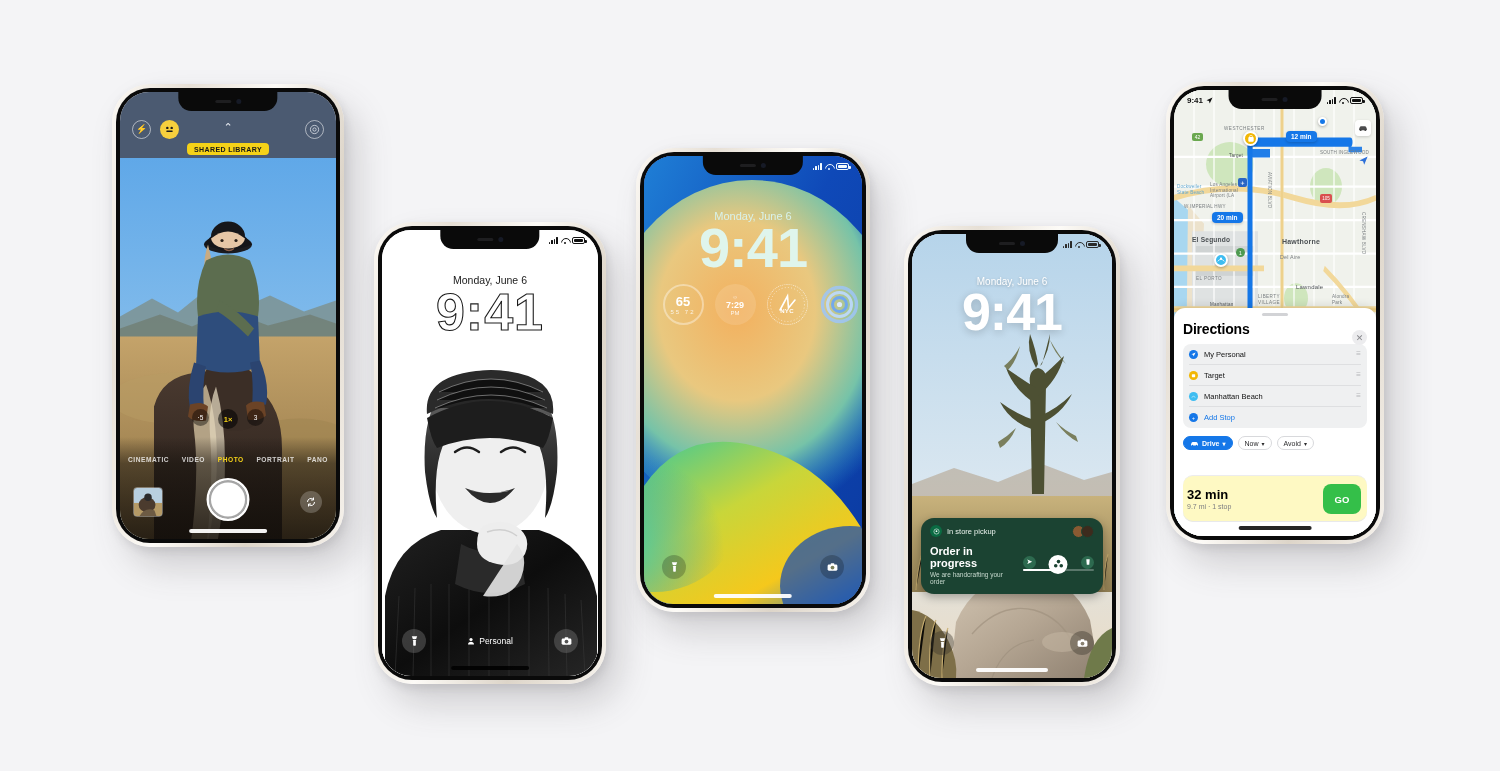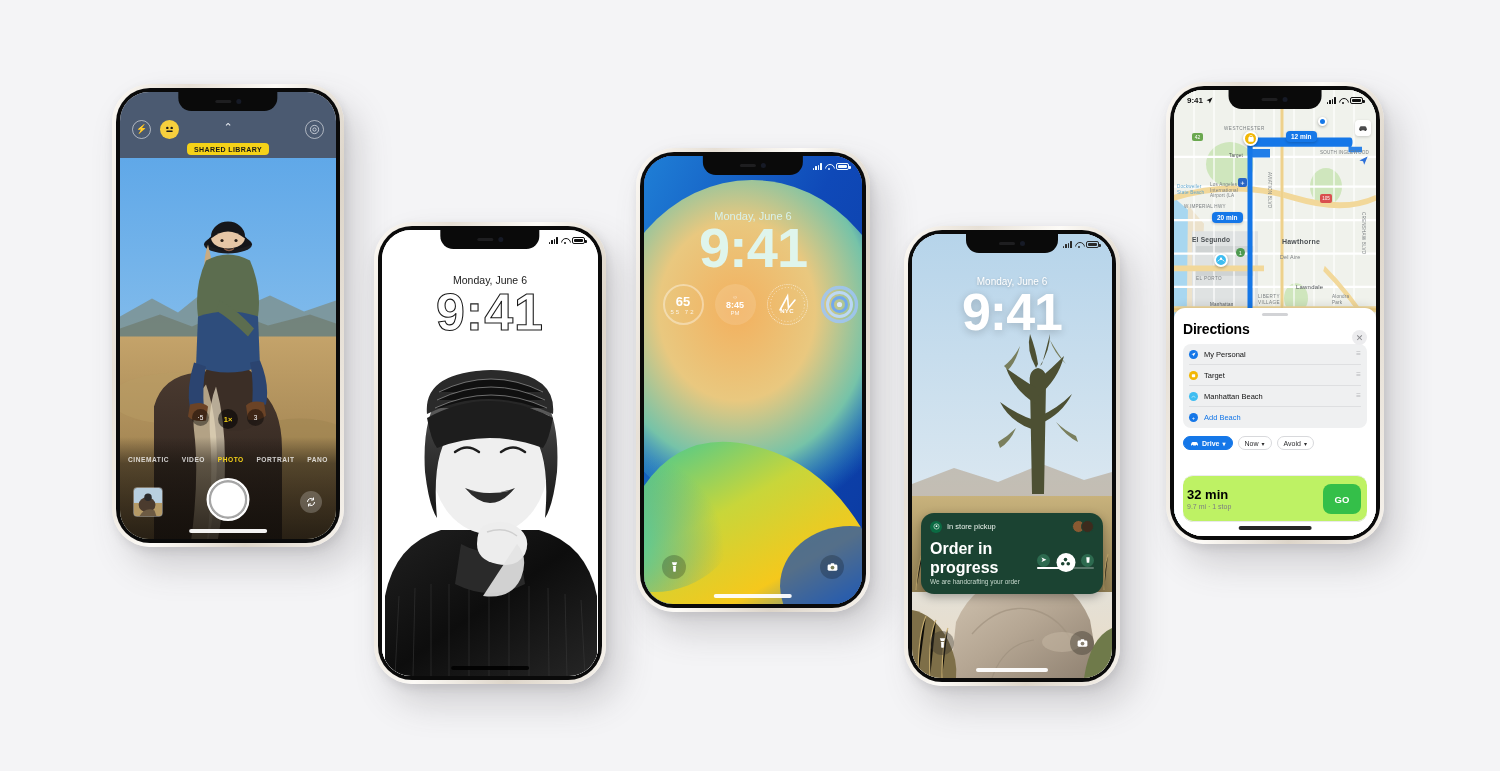--- a/index.html
+++ b/index.html
@@ -161,21 +161,21 @@
   }
   .la-head { display:flex;align-items:center;gap:5px;justify-content:space-between; }
   .la-logo { width:12px;height:12px;border-radius:50%;background:#0b6b43;
      display:flex;align-items:center;justify-content:center;color:#fff;font-size:6px;}
   .la-head .t { font-size:7.5px;color:#e9f2ec; }
   .la-avatars { margin-left:auto; display:flex; }
   .la-av { width:13px;height:13px;border-radius:50%;border:1.2px solid #1b4332;
     background:#8a5a32; }
   .la-av:nth-child(2){ margin-left:-4px; background:#3c2b1d;}
   .la-body { display:flex;align-items:center;margin-top:7px;gap:6px; }
-  .la-title { font-size:16px;font-weight:bold;color:#fff;line-height:1.15; }
+  .la-title { font-size:11px;font-weight:bold;color:#fff;line-height:1.15; }
   .la-sub { font-size:6.5px;color:#c6d8cd;margin-top:1px; }
   .la-prog { margin-left:auto; width:76px; position:relative; height:22px;}
   .pg-ico { width:13px;height:13px;border-radius:50%;background:#2d6a4f;
     display:flex;align-items:center;justify-content:center;font-size:7px;color:#fff;position:absolute;top:2px;}
   .pg-bar { position:absolute;left:0;right:0;top:15px;height:2.5px;border-radius:2px;background:rgba(255,255,255,.28);}
   .pg-fill { position:absolute;left:0;top:15px;height:2.5px;border-radius:2px;background:#fff;width:50%;}
   .pg-cur { position:absolute;left:50%;top:1px;transform:translateX(-50%);
     width:19px;height:19px;border-radius:50%;background:#fff;
     display:flex;align-items:center;justify-content:center; }
 
@@ -208,21 +208,21 @@
   .stop:last-child{border-bottom:none;}
   .stop .dot { width:9px;height:9px;border-radius:50%;flex:0 0 auto;
     display:flex;align-items:center;justify-content:center;color:#fff;font-size:5px;}
   .stop .nm { font-size:7.5px;color:#111; }
   .stop .nm.link { color:#1577e8; }
   .stop .hb { margin-left:auto;color:#b4b6ba;font-size:8px;letter-spacing:0; line-height:.9}
   .optrow { display:flex;gap:5px;margin-top:8px;align-items:center;}
   .opt { border:.8px solid #d8d9dc;border-radius:9px;padding:2.5px 6px;font-size:7px;color:#2b2b2d;
     display:flex;align-items:center;gap:3px;background:#fff;}
   .opt.primary { background:#1577e8;border-color:#1577e8;color:#fff;font-weight:bold;}
-  .etacard { position:absolute;left:9px;right:9px;bottom:14px;background:#bef264;border-radius:10px;
+  .etacard { position:absolute;left:9px;right:9px;bottom:14px;background:#fef9c3;border-radius:10px;
     box-shadow:0 -1px 0 #e8e9eb inset; display:flex;align-items:center;padding:8px 6px 8px 4px;
     border-top:.8px solid #ececee;}
   .etacard .big { font-size:13px;font-weight:bold;color:#000;line-height:1.1;}
   .etacard .small { font-size:7px;color:#7c7d81;margin-top:1px;}
   .gobtn { margin-left:auto;width:38px;height:30px;border-radius:8px;background:#34bf49;
     color:#fff;font-size:9.5px;font-weight:bold;display:flex;align-items:center;justify-content:center;}
 </style>
 </head>
 <body>
 
@@ -415,20 +415,42 @@
 
         <path d="M100 192 q25 30 50 0 q-25 10 -50 0Z" fill="#2b2b2b"></path>
         <path d="M102 194 q23 6 46 0 q-23 5 -46 0Z" fill="#f2f2f2"></path>
 
         <path d="M118 230 q22 -10 38 4 q10 10 4 24 q-8 14 -28 10 q-20 -4 -20 -20 q0 -12 6 -18Z" fill="#ededed"></path>
         <path d="M122 236 q18 -6 30 4" stroke="#cfcfcf" stroke-width="1.4" fill="none"></path>
         <path d="M152 248 q12 14 4 34 q-10 22 -38 18" fill="#e3e3e3" opacity=".9"></path>
       </svg>
     </div>
 
+    <div class="p2-foot">
+      <div class="circ-btn">
+        <svg width="9" height="12" viewBox="0 0 12 18">
+              <path d="M2 2h8l-1.5 4h-5Z" fill="#fff"></path>
+              <rect x="4" y="7" width="4" height="9" rx="1" fill="#fff"></rect>
+            </svg>
+      </div>
+      <div class="profile-pill">
+        <svg width="8" height="8" viewBox="0 0 16 16">
+              <circle cx="8" cy="5" r="3.2" fill="#fff"></circle>
+              <path d="M2 15c0-3.6 3-5.4 6-5.4s6 1.8 6 5.4Z" fill="#fff"></path>
+            </svg>
+        <span>Personal</span>
+      </div>
+      <div class="circ-btn">
+        <svg width="11" height="10" viewBox="0 0 18 14">
+              <rect x="1" y="3" width="16" height="10" rx="2.2" fill="#fff"></rect>
+              <rect x="6" y="1" width="6" height="3" rx="1" fill="#fff"></rect>
+              <circle cx="9" cy="8" r="3.1" fill="#555"></circle>
+            </svg>
+      </div>
+    </div>
 
     <div class="notch">
           <span class="spk"></span>
           <span class="cam"></span>
         </div>
     <div class="homebar dark"></div>
   </div>
 </div>
 
 <div class="phone" id="p3">
@@ -488,21 +510,21 @@
     <div class="widgets">
       <div class="wg wg-weather">
         <span class="v">65</span>
         <span class="sub">
           <span>55</span>
           <span>72</span>
         </span>
       </div>
       <div class="wg wg-sun">
         <span class="ic">☼</span>
-        <span class="t">8:45</span>
+        <span class="t">7:29</span>
         <span class="p">PM</span>
       </div>
       <div class="wg wg-clock">
         <span class="ring"></span>
         <svg width="41" height="41" viewBox="0 0 41 41" style="position:absolute;inset:0">
           <circle cx="20.5" cy="20.5" r="17" fill="none" stroke="rgba(255,255,255,.55)" stroke-width="1" stroke-dasharray="1 2.2"></circle>
           <path d="M13 26 L20.5 12 L21.5 24 L28 16" stroke="#fff" stroke-width="1.6" fill="none" stroke-linecap="round"></path>
         </svg>
         <span class="lbl" style="margin-top:13px">NYC</span>
       </div>
@@ -864,21 +886,21 @@
           <span class="dot" style="background:#3fbdf1">
             <svg width="5" height="5" viewBox="0 0 12 12">
                   <path d="M1.5 8 q4.5 -5 9 0" stroke="#fff" stroke-width="1.3" fill="none"></path>
                 </svg>
           </span>
           <span class="nm">Manhattan Beach</span>
           <span class="hb">≡</span>
         </div>
         <div class="stop">
           <span class="dot" style="background:#1577e8">+</span>
-          <span class="nm link">Add Beach</span>
+          <span class="nm link">Add Stop</span>
         </div>
       </div>
 
       <div class="optrow">
         <div class="opt primary">
           <svg width="9" height="7" viewBox="0 0 18 12">
                 <path d="M2 8 L3 5 q.6 -2 3 -2 h6 q2.4 0 3 2 L16 8 V10 H2Z" fill="#fff"></path>
                 <circle cx="5" cy="10" r="1.3" fill="#1577e8"></circle>
                 <circle cx="13" cy="10" r="1.3" fill="#1577e8"></circle>
               </svg>

